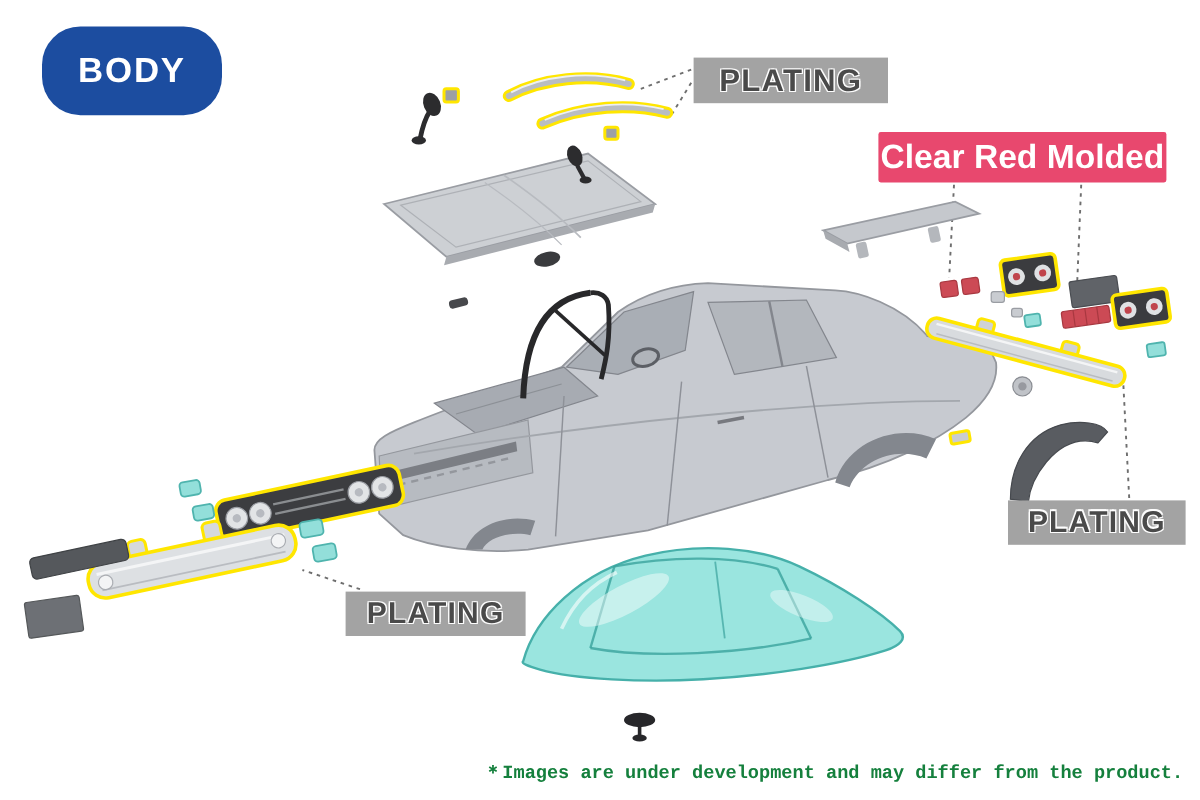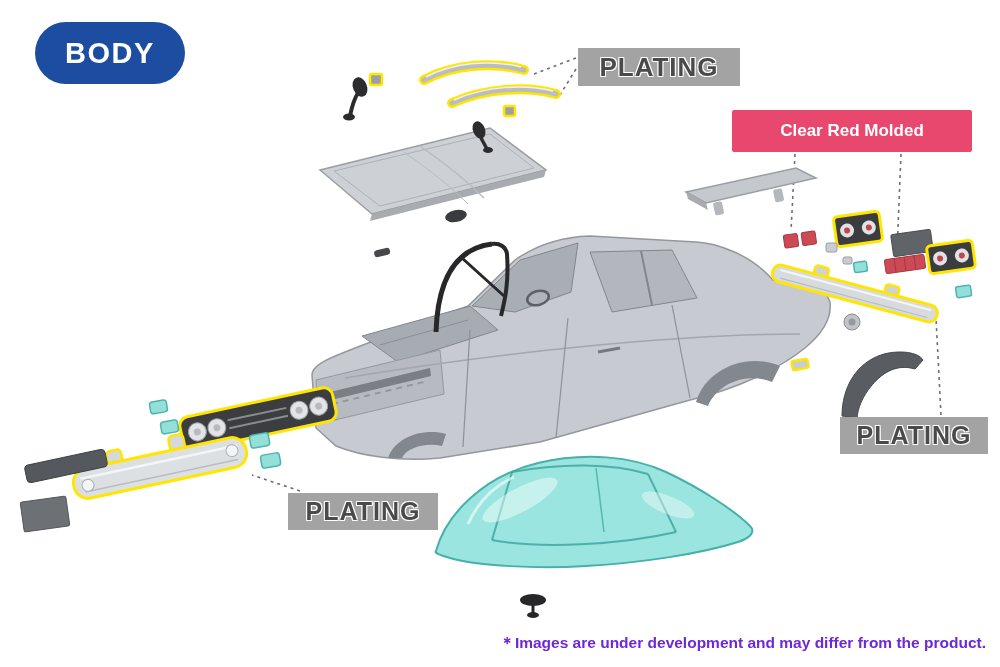--- a/index.html
+++ b/index.html
@@ -2,42 +2,42 @@
 <html><head>
 <meta charset="utf-8">
 <style>
   html,body { margin:0; padding:0; background:#fff; }
   .stage {
     position:relative; width:1000px; height:667px; background:#fff;
     overflow:hidden; font-family:"Liberation Sans", sans-serif;
   }
   .stage svg.art { position:absolute; left:0; top:0; width:1000px; height:667px; }
   .badge {
-    position:absolute; left:35px; top:22px; width:150px; height:62px;
+    position:absolute; left:35px; top:22px; width:150px; height:74px;
     background:#1c4da0; border-radius:32px;
     display:flex; align-items:center; justify-content:center;
     color:#ffffff; font-size:29px; font-weight:800; letter-spacing:1.5px;
   }
   .callout {
     position:absolute; display:flex; align-items:center; justify-content:center;
     font-weight:800; white-space:nowrap;
   }
   .callout.yellow {
     background:#a3a3a3; color:#4a4a4a; letter-spacing:1px;
     text-shadow:1px 1px 0 rgba(255,255,255,.95), -1px -1px 0 rgba(255,255,255,.95),
                 1px -1px 0 rgba(255,255,255,.95), -1px 1px 0 rgba(255,255,255,.95);
   }
   .callout.pink { background:#e8486e; color:#ffffff; border-radius:2px; }
   #plating-top   { left:578px; top:48px;  width:162px; height:38px; font-size:26px; }
-  #clear-red     { left:732px; top:110px; width:240px; height:42px; font-size:17px; }
+  #clear-red     { left:732px; top:110px; width:240px; height:42px; font-size:28px; }
   #plating-right { left:840px; top:417px; width:148px; height:37px; font-size:25px; }
   #plating-left  { left:288px; top:493px; width:150px; height:37px; font-size:25px; }
   .footer-note {
     position:absolute; right:14px; top:633px;
-    font-size:15.5px; font-weight:600; color:#6d28d9;
+    font-size:15.5px; font-weight:600; color:#15803d;font-family:Liberation Mono, monospace;
   }
 </style>
 </head>
 <body>
 
 <div class="stage">
 
   <svg class="art" viewBox="0 0 1000 667" aria-hidden="true">
 
     <g stroke="#6f6f6f" stroke-width="1.6" stroke-dasharray="3 4" fill="none">

